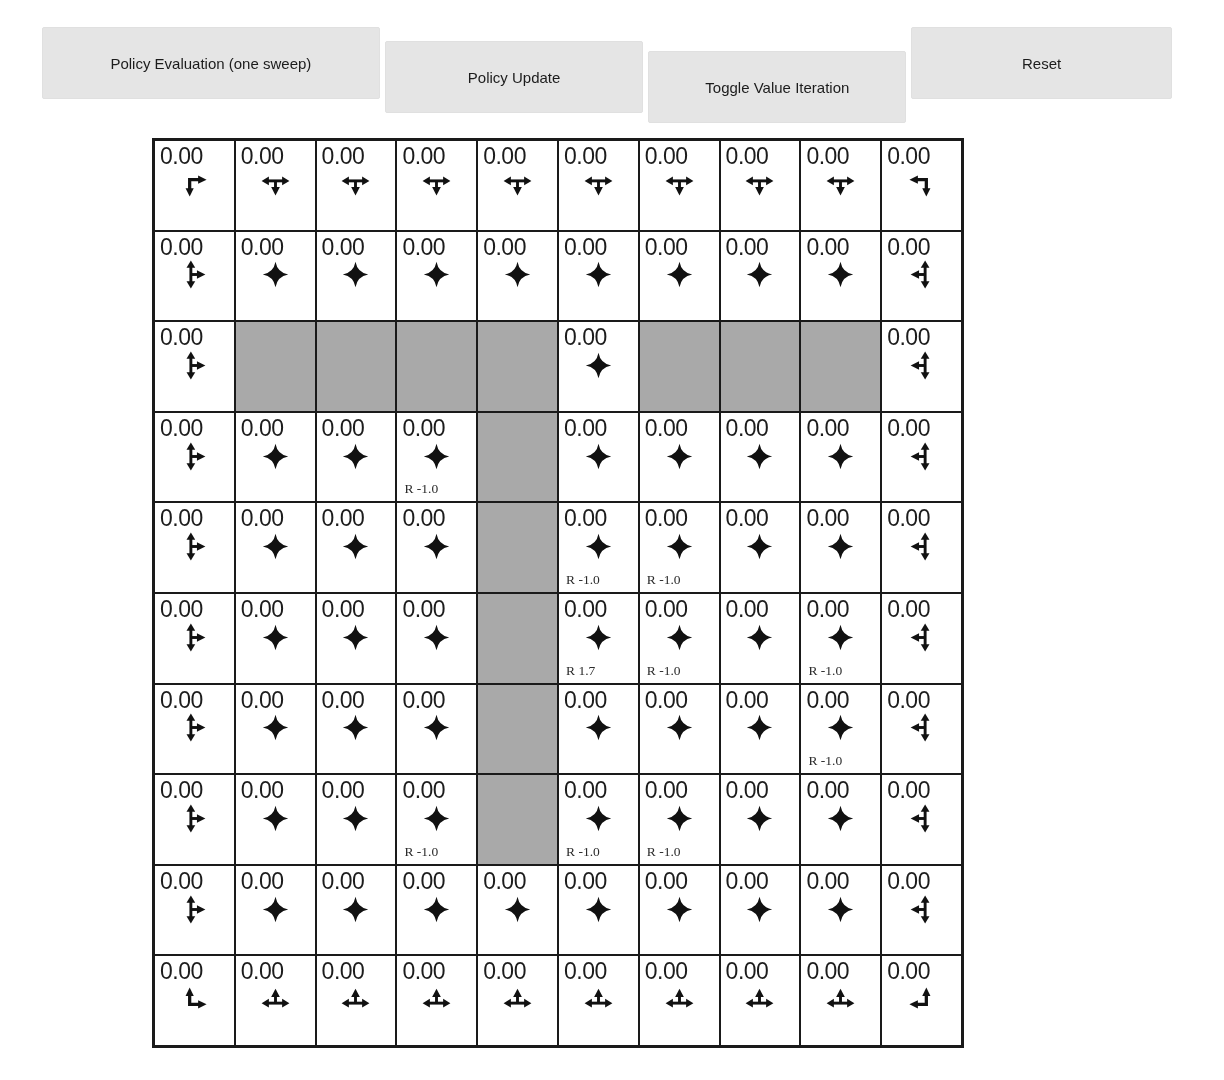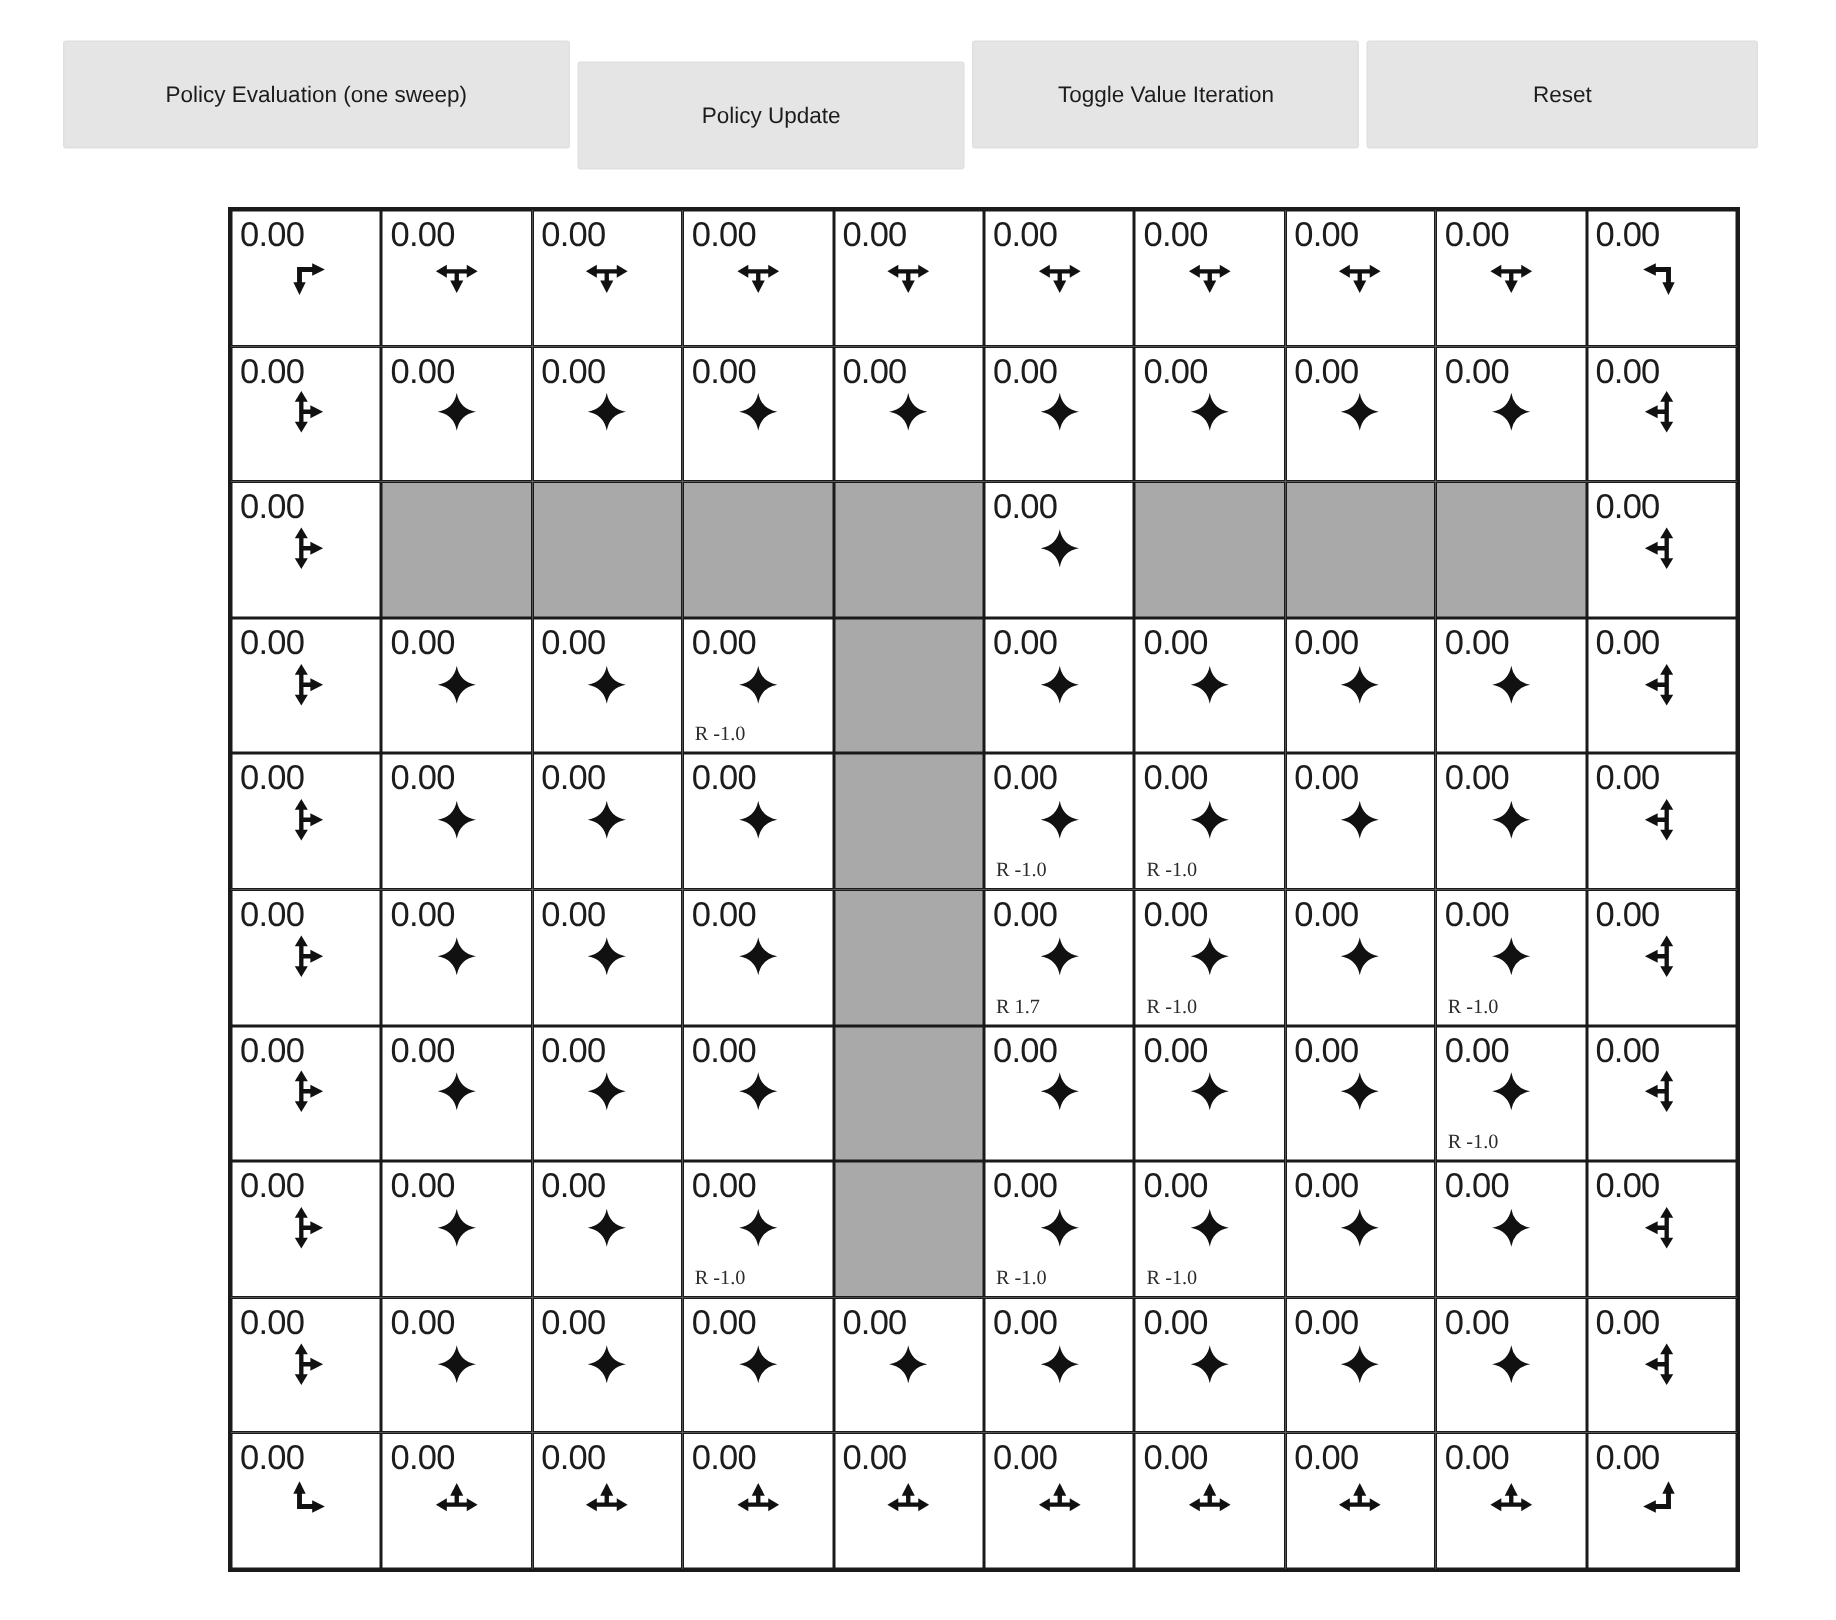--- a/index.html
+++ b/index.html
@@ -13,25 +13,25 @@
   .toolbar{
     position:absolute; left:42px; top:27px; right:52px;
     display:flex; gap:5px;
   }
   .btn{
     height:72px; background:#e5e5e5; border:1px solid #e0e0e0; border-radius:2px;
     display:flex; align-items:center; justify-content:center;
     font-size:15px; color:#1c1c1c; cursor:pointer;
     font-family:"Liberation Sans","DejaVu Sans",sans-serif;
   }
-  .btn.b1{width:338px;} .btn.b2{width:259px;margin-top:14px;} .btn.b3{width:258px;} .btn.b4{width:261px;}
+  .btn.b1{width:338px;} .btn.b2{width:259px;margin-top:14px;} .btn.b3{width:258px;margin-top:24px;} .btn.b4{width:261px;}
   
   .grid{
     position:absolute; left:152px; top:138px;
-    width:1008px; height:910px;
+    width:812px; height:910px;
     border:2px solid var(--line);
     display:grid;
     grid-template-columns:repeat(10,1fr);
     grid-template-rows:repeat(10,1fr);
     background:#fff;
   }
   .cell{
     border:1px solid var(--line);
     position:relative;
     padding:3px 5px;

